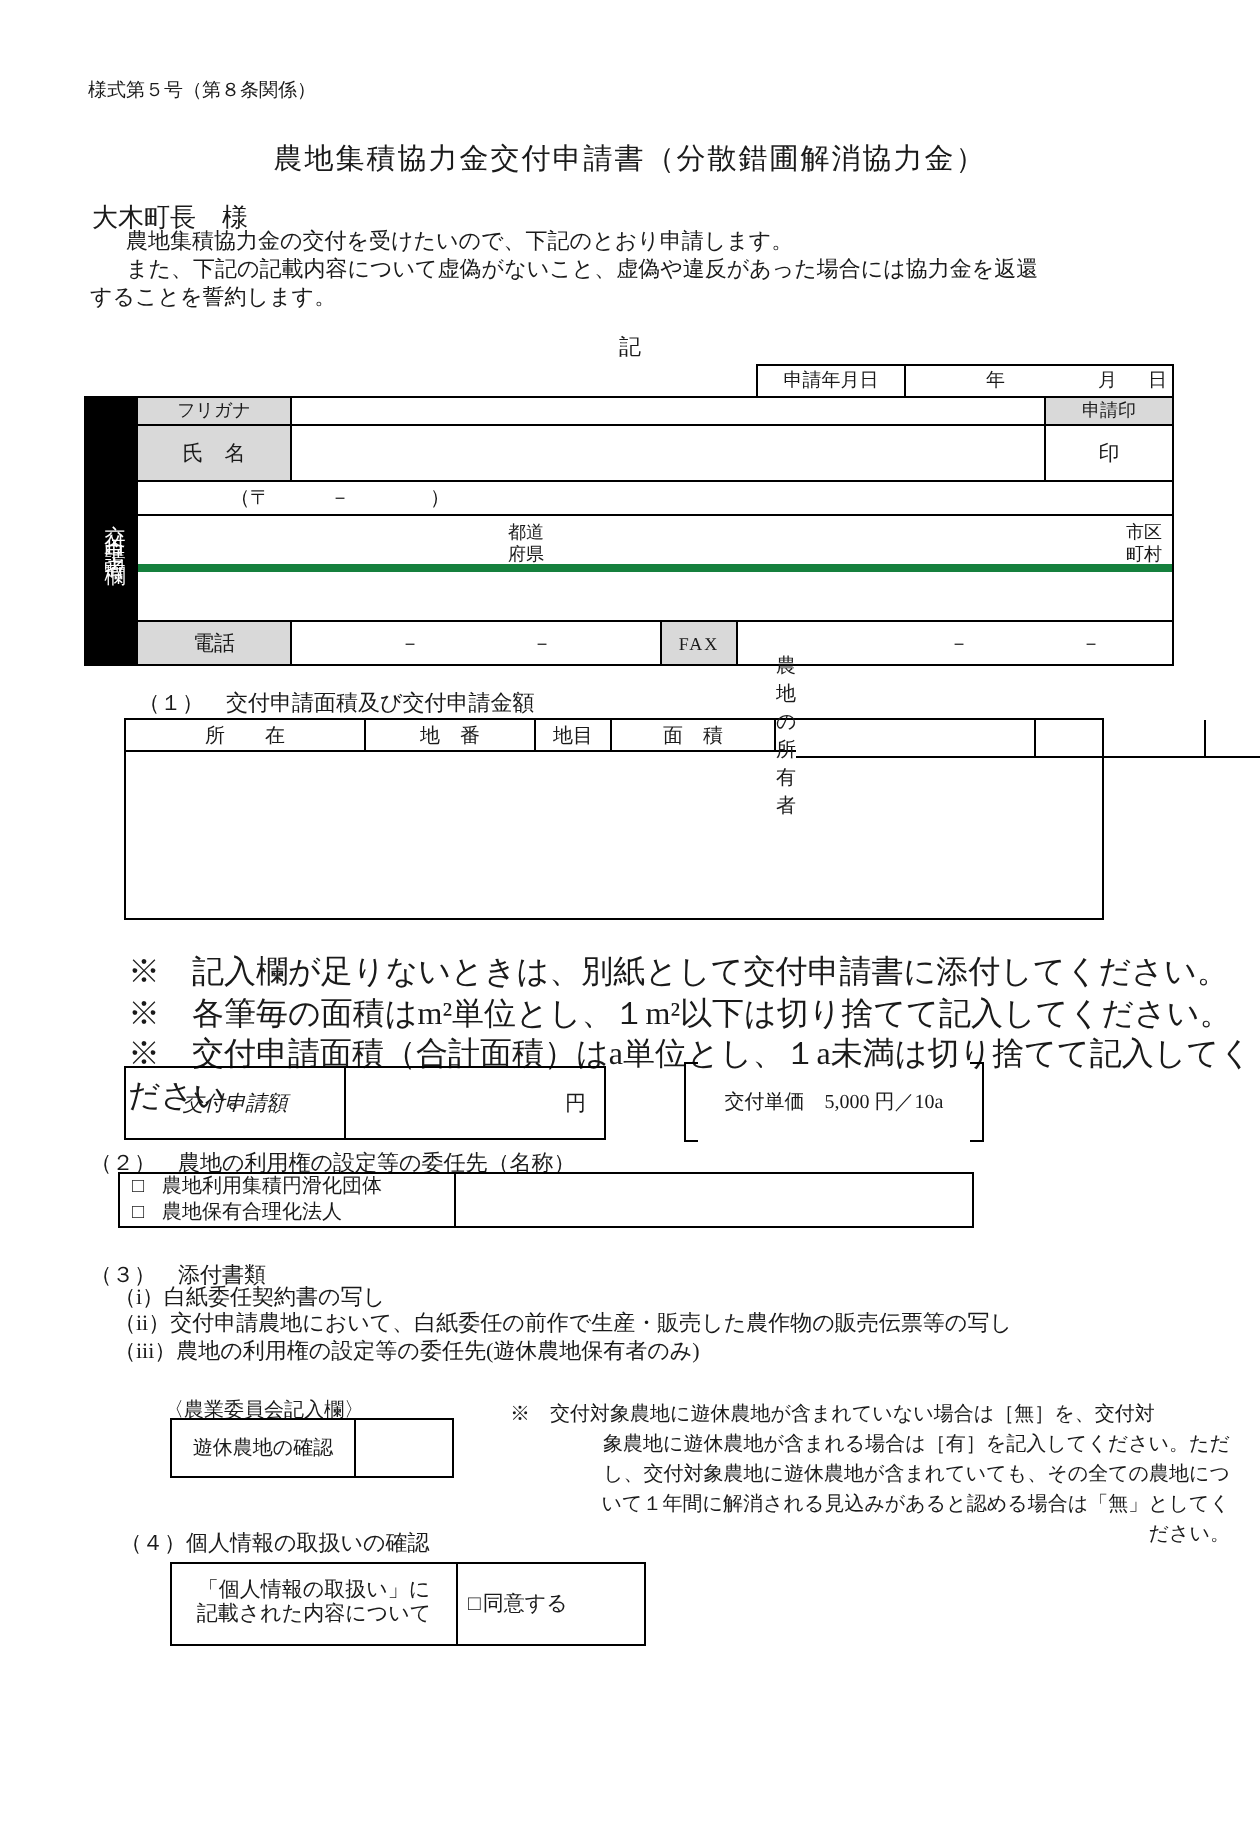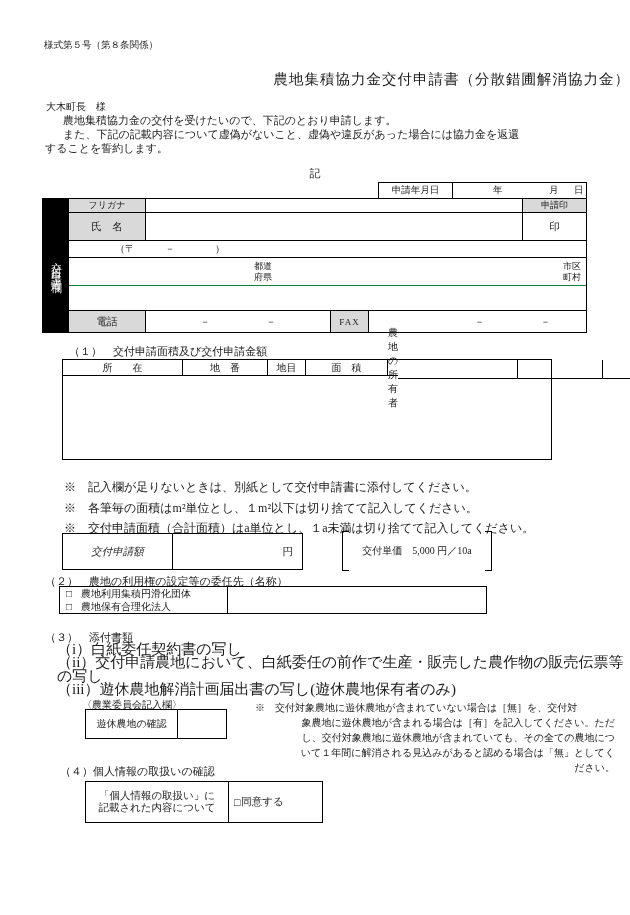--- a/index.html
+++ b/index.html
@@ -6,22 +6,22 @@
   .page {
     position:relative; width:630px; height:915px; margin:0 auto;
     background:#ffffff; color:#1a1a1a;
     font-family:"Liberation Serif","DejaVu Serif",serif;
     overflow:hidden;
   }
   .page * { box-sizing:border-box; }
   .abs { position:absolute; }
 
   .form-number { left:44px; top:39px; font-size:9.5px; }
-  .doc-title { left:0; right:0; top:70px; text-align:right; font-size:14.5px; letter-spacing:1px; }
-  .addressee { left:46px; top:100px; font-size:10px; }
+  .doc-title { left:0; right:0; top:70px; text-align:center; font-size:14.5px; letter-spacing:1px; }
+  .addressee { left:46px; top:100px; font-size:13px; }
   .intro { font-size:11px; }
   .l1 { left:63px; top:113px; }
   .l2 { left:63px; top:127px; }
   .l3 { left:45px; top:141px; }
   .record-mark { left:0; right:0; top:166px; text-align:center; font-size:11px; }
 
   
   .date-table { left:378px; top:182px; width:209px; height:17px; border:1px solid #000; display:flex; font-size:9.5px; }
   .date-label { width:74px; border-right:1px solid #000; display:flex; align-items:center; justify-content:center; }
   .date-value { flex:1; position:relative; }
@@ -35,21 +35,21 @@
   .app-body { flex:1; display:flex; flex-direction:column; }
   .arow { display:flex; border-bottom:1px solid #000; }
   .r1 { height:14px; } .r2 { height:28px; } .r3 { height:17px; } .r4 { height:53px; } .r5 { height:23px; border-bottom:none; flex:1; }
   .lbl { width:77px; background:#d9d9d9; border-right:1px solid #000; display:flex; align-items:center; justify-content:center; }
   .r1 .lbl { font-size:9px; } .r2 .lbl, .r4 .lbl, .r5 .lbl { font-size:10.5px; }
   .inp { flex:1; border-right:1px solid #000; }
   .seal-h { width:63px; background:#d9d9d9; font-size:9px; display:flex; align-items:center; justify-content:center; }
   .seal-c { width:63px; font-size:10.5px; display:flex; align-items:center; justify-content:center; }
   .r3 { padding-left:46px; font-size:10px; display:flex; align-items:center; }
   .addr-c { flex:1; display:flex; flex-direction:column; }
-  .pref-row { height:28px; border-bottom:1px solid #15803d; position:relative; font-size:9px; line-height:10.5px; text-align:right; }
+  .pref-row { height:28px; border-bottom:4px solid #15803d; position:relative; font-size:9px; line-height:10.5px; text-align:right; }
   .pref { position:absolute; left:185px; top:3px; }
   .city { position:absolute; right:5px; top:3px; }
   .addr-empty { flex:1; }
   .phone-v { width:185px; border-right:1px solid #000; display:flex; align-items:center; justify-content:center; gap:56px; font-size:10px; }
   .fax-l { width:38px; background:#d9d9d9; border-right:1px solid #000; display:flex; align-items:center; justify-content:center; font-size:9px; letter-spacing:1px; }
   .fax-v { flex:1; display:flex; align-items:center; justify-content:center; gap:56px; font-size:10px; padding-left:70px; }
 
   
   .sec-title { font-size:11px; }
   .t1 { left:45px; top:344px;margin-left:24px; } .t2 { left:45px; top:574px; } .t3 { left:45px; top:630px; } .t4 { left:60px; top:764px; }
@@ -62,39 +62,39 @@
   .c1 { width:120px; border-right:1px solid #000; } .c2 { width:85px; border-right:1px solid #000; }
   .c3 { width:38px; border-right:1px solid #000; } .c4 { width:82px; border-right:1px solid #000; }
   .c5 { flex:1; }
   .s1-head > div { display:flex; align-items:center; justify-content:center; }
   .unit-cell { display:flex; align-items:center; justify-content:flex-end; padding-right:4px; font-size:9px; }
   .t-label { width:243px; border-right:1px solid #000; display:flex; align-items:center; justify-content:center; }
   .t-unit { width:82px; border-right:1px solid #000; display:flex; align-items:center; justify-content:center; }
   .t-diag { flex:1; position:relative; }
   .t-diag svg { position:absolute; inset:0; width:100%; height:100%; }
 
-  .s1-notes { left:64px; top:477px; font-size:12px; line-height:20.5px; }
+  .s1-notes { left:64px; top:477px; font-size:16px; line-height:20.5px; }
 
   
   .amount-table { left:62px; top:533px; width:241px; height:37px; border:1px solid #000; display:flex; font-size:10.5px; }
   .amount-label { width:110px; border-right:1px solid #000; display:flex; align-items:center; justify-content:center;font-style:italic; }
   .amount-val { flex:1; display:flex; align-items:center; justify-content:flex-end; padding-right:9px; }
   .unit-price { left:342px; top:531px; width:150px; height:40px; display:flex; font-size:10px; }
   .brk { width:7px; border:1.3px solid #000; }
   .brk-l { border-right:none; } .brk-r { border-left:none; }
   .up-text { flex:1; display:flex; align-items:center; justify-content:center; white-space:nowrap; }
 
   
   .s2-table { left:59px; top:586px; width:428px; height:28px; border:1px solid #000; display:flex; font-size:10px; }
   .s2-left { width:168px; border-right:1px solid #000; padding:1px 0 0 6px; line-height:12.5px; }
   .s2-opt .cb { margin-right:9px; }
   .s2-right { flex:1; }
 
   
-  .s3-items { left:57px; top:643px; font-size:15px; line-height:13.4px; }
+  .s3-items { left:57px; top:643px; font-size:11px; line-height:13.4px; }
 
   
   .committee-title { left:82px; top:698px; font-size:10px; }
   .committee-table { left:85px; top:709px; width:142px; height:30px; border:1px solid #000; display:flex; font-size:10px; }
   .c-label { width:92px; border-right:1px solid #000; display:flex; align-items:center; justify-content:center; }
   .c-val { flex:1; }
   .committee-note { left:255px; top:700px; width:360px; font-size:10px; line-height:15px; }
   .committee-note > div + div { padding-left:10px;text-align:right; }
 
   
@@ -255,21 +255,21 @@
         <span class="cb">□</span><span>農地保有合理化法人</span>
       </div>
     </div>
     <div class="s2-right"></div>
   </div>
 
   <div class="abs sec-title t3">（３）　添付書類</div>
   <div class="abs s3-items">
     <div>（i）白紙委任契約書の写し</div>
     <div>（ii）交付申請農地において、白紙委任の前作で生産・販売した農作物の販売伝票等の写し</div>
-    <div>（iii）遊休農地解消計画届出書の写し(遊休農地保有者のみ)</div>
+    <div>（iii）農地の利用権の設定等の委任先(遊休農地保有者のみ)</div>
   </div>
 
   <div class="abs committee-title">〈農業委員会記入欄〉</div>
   <div class="abs committee-table">
     <div class="c-label">遊休農地の確認</div>
     <div class="c-val"></div>
   </div>
   <div class="abs committee-note">
     <div>※　交付対象農地に遊休農地が含まれていない場合は［無］を、交付対</div>
     <div>象農地に遊休農地が含まれる場合は［有］を記入してください。ただ</div>

